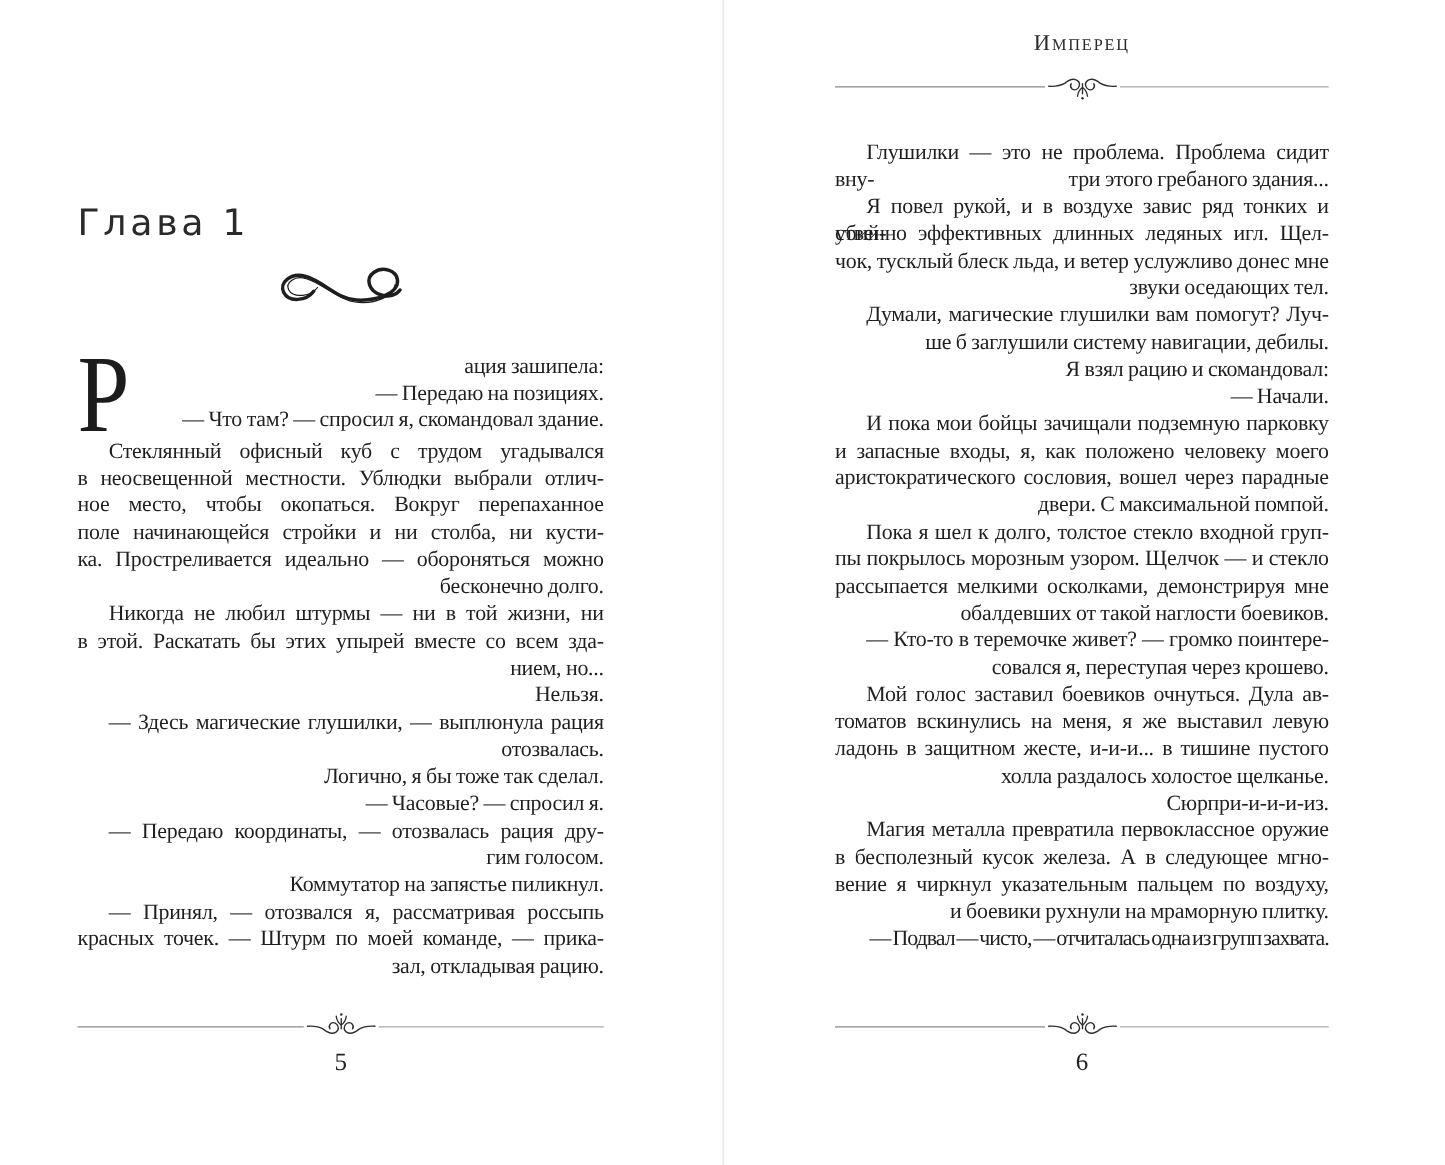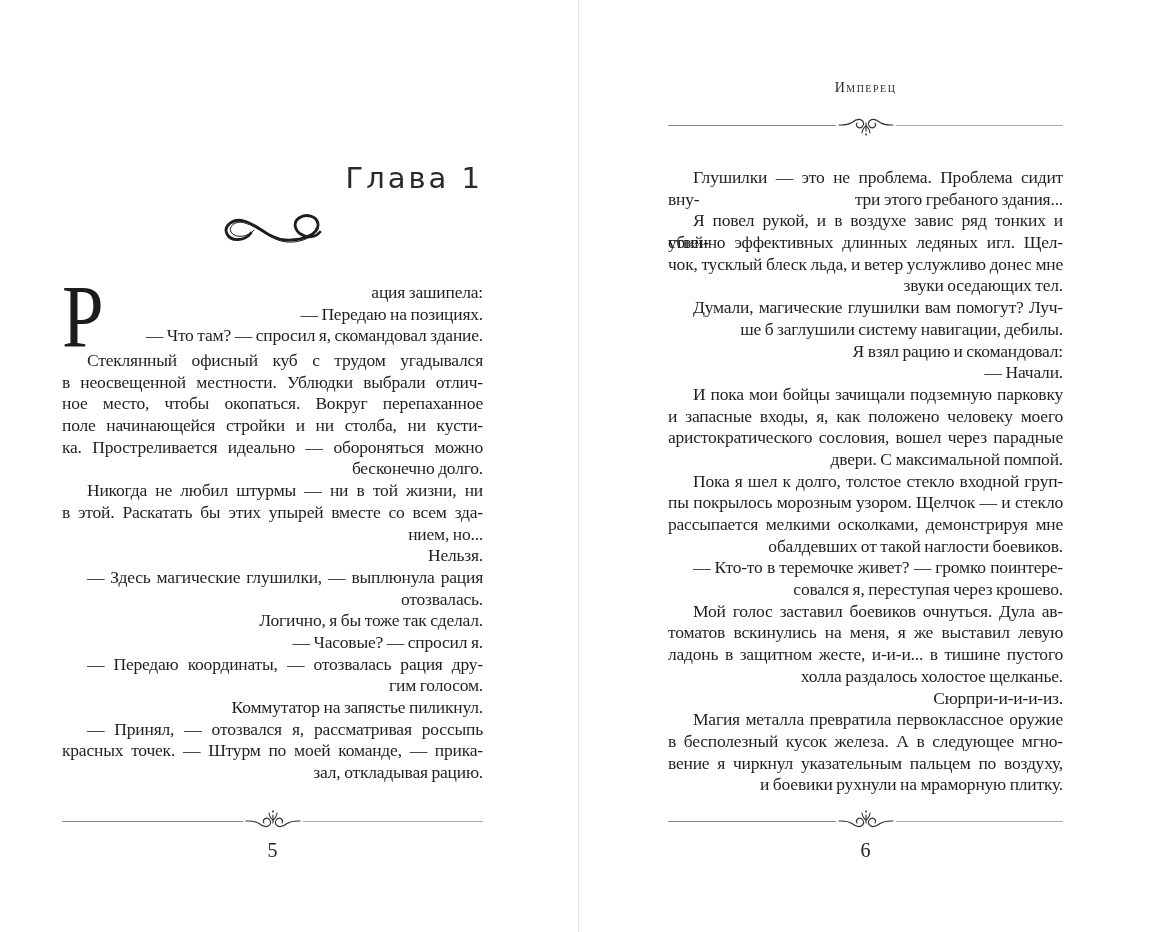--- a/index.html
+++ b/index.html
@@ -44,31 +44,31 @@
   .line.firstline { text-indent: 25px; }
   .line.tight { letter-spacing: -0.8px; word-spacing: -2px; }
 
   .chapter-heading {
     margin: 160px 0 0 0;
     font-family: "DejaVu Sans", sans-serif;
     font-weight: 400;
     font-size: 29px;
     line-height: 36px;
     letter-spacing: 3px;
-    text-align: right;
+    text-align: left;
     color: #2a2a2a;
   }
   .chapter-swirl { text-align: center; margin-top: 10px; height: 44px; }
 
   .running-header {
-    margin-top: 80px;
+    margin-top: 24px;
     height: 22px;
     font-family: "Liberation Serif", serif;
     font-variant: small-caps;
-    font-size: 14px;
+    font-size: 18px;
     letter-spacing: 1.5px;
     text-align: center;
     color: #2b2b2b;
   }
 
   .left-body  { margin-top: 32px; }
   .right-body { margin-top: 29px; }
 
   .lead { overflow: hidden; }
   .dropcap {
@@ -257,20 +257,23 @@
         </div>
         <div class="para">
           <div class="line firstline lastline">Сюрпри-и-и-и-из.</div>
         </div>
         <div class="para">
           <div class="line firstline">Магия металла превратила первоклассное оружие</div>
           <div class="line">в бесполезный кусок железа. А в следующее мгно-</div>
           <div class="line">вение я чиркнул указательным пальцем по воздуху,</div>
           <div class="line lastline">и боевики рухнули на мраморную плитку.</div>
         </div>
+        <div class="para">
+          <div class="line firstline lastline tight">— Подвал — чисто, — отчиталась одна из групп захвата.</div>
+        </div>
       </div>
 
     <footer class="page-footer">
       <div class="divider flip">
         <svg width="56" height="26" viewBox="0 0 56 26" fill="none" stroke="#2f2f2f" stroke-width="1.1" stroke-linecap="round">
           <path d="M1,13 Q9,13.5 14,10.5 Q20,5.5 24,8.5 Q27,11 24.5,14.5 Q22,17 19.5,15 Q17.5,13 19,11"></path>
           <path d="M55,13 Q47,13.5 42,10.5 Q36,5.5 32,8.5 Q29,11 31.5,14.5 Q34,17 36.5,15 Q38.5,13 37,11"></path>
           <path d="M28,11 L28,19"></path>
           <path d="M28,14 Q24.5,16.5 24,21"></path>
           <path d="M28,14 Q31.5,16.5 32,21"></path>

